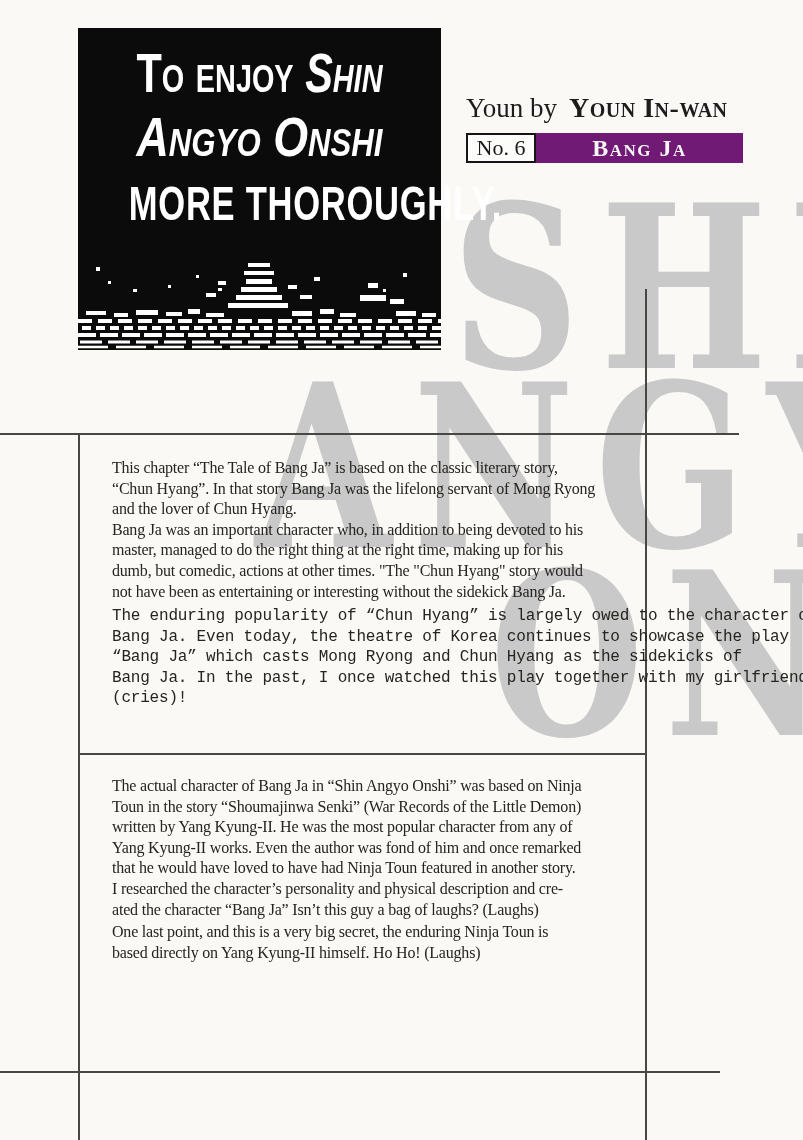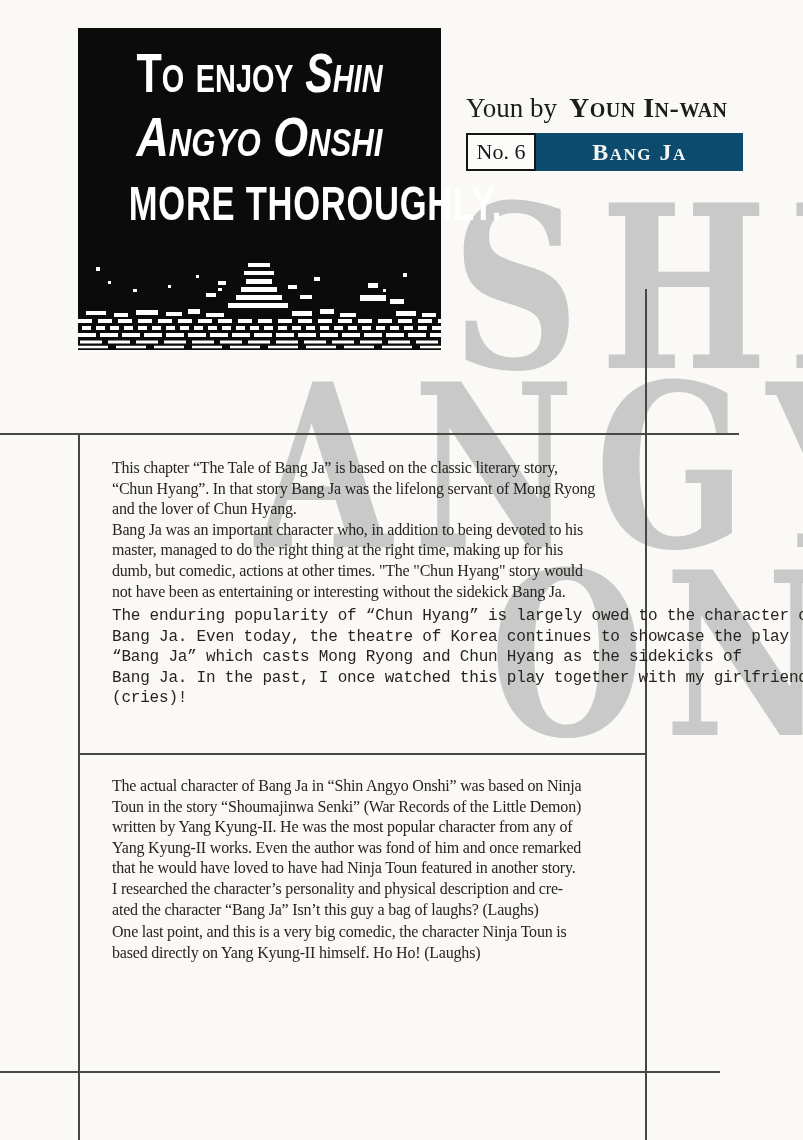--- a/index.html
+++ b/index.html
@@ -49,29 +49,29 @@
   .credit{
     position:absolute;left:466px;top:92px;z-index:3;
     font-size:27px;color:#1c1c1c;white-space:nowrap;
   }
   .credit .author{
     font-weight:bold;font-variant:small-caps;font-size:28px;margin-left:12px;
     letter-spacing:0.5px;
   }
   .chapter-bar{
     position:absolute;left:466px;top:133px;z-index:3;
-    width:277px;height:38px;display:flex;align-items:stretch;
+    width:277px;height:30px;display:flex;align-items:stretch;
   }
   .bar-number{
     width:66px;background:#fcfcfa;border:2px solid #151515;
     display:flex;align-items:center;justify-content:center;
     font-size:22px;color:#1a1a1a;
   }
   .bar-title{
-    flex:1;background:#0c4a6e;color:#f5f5f5;
+    flex:1;background:#701a75;color:#f5f5f5;
     display:flex;align-items:center;justify-content:center;
     font-weight:bold;font-variant:small-caps;font-size:24px;letter-spacing:1.5px;
   }
   
   .line{position:absolute;background:#474744;z-index:2;}
   .hline-top{left:0;top:433px;width:739px;height:1.6px;}
   .hline-mid{left:78px;top:753px;width:568px;height:1.6px;}
   .hline-bottom{left:0;top:1071px;width:720px;height:1.6px;}
   .vline-left{left:78px;top:433px;width:1.6px;height:707px;}
   .vline-right{left:645px;top:289px;width:1.6px;height:851px;}
@@ -180,16 +180,16 @@
 “Bang Ja” which casts Mong Ryong and Chun Hyang as the sidekicks of
 Bang Ja. In the past, I once watched this play together with my girlfriend
 (cries)!</div>
   <div class="para p3">The actual character of Bang Ja in “Shin Angyo Onshi” was based on Ninja
 Toun in the story “Shoumajinwa Senki” (War Records of the Little Demon)
 written by Yang Kyung-II. He was the most popular character from any of
 Yang Kyung-II works. Even the author was fond of him and once remarked
 that he would have loved to have had Ninja Toun featured in another story.
 I researched the character’s personality and physical description and cre-
 ated the character “Bang Ja” Isn’t this guy a bag of laughs? (Laughs)</div>
-  <div class="para p4">One last point, and this is a very big comedic, the character Ninja Toun is
+  <div class="para p4">One last point, and this is a very big secret, the enduring Ninja Toun is
 based directly on Yang Kyung-II himself. Ho Ho! (Laughs)</div>
 
 </div>
 
 </body></html>

